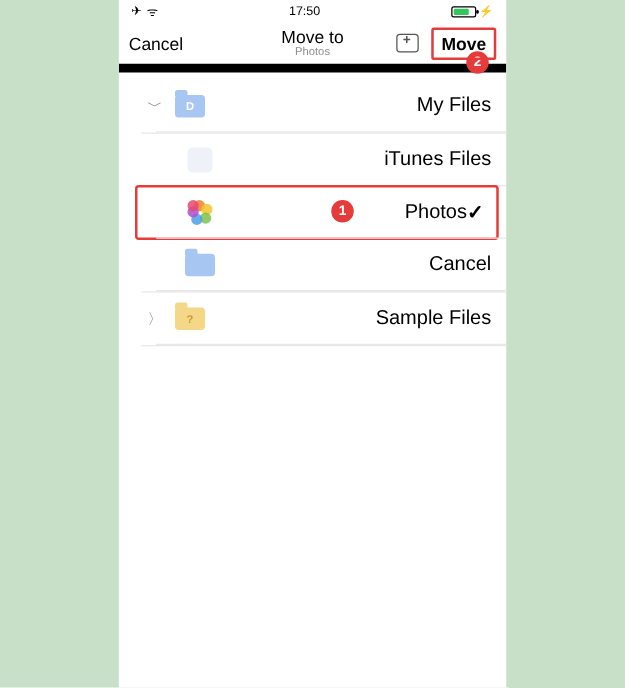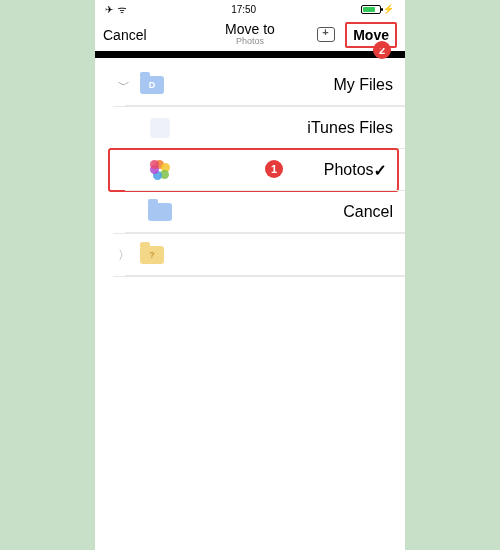--- a/index.html
+++ b/index.html
@@ -233,20 +233,21 @@
 
     <div class="rowgroup-sep" style="margin-left:18px;"></div>
 
     <div class="row">
       <span class="disclosure">〉</span>
       <span class="icon-slot">
         <span class="folder light-yellow">
             <span class="letter" style="color:#c69b3a;">?</span>
           </span>
       </span>
+      <span class="row-label">Sample Files</span>
       <div class="separator"></div>
     </div>
 
     <div class="rowgroup-sep" style="margin-left:18px;"></div>
 
 
   </div>
 </div>
 
 </body></html>

